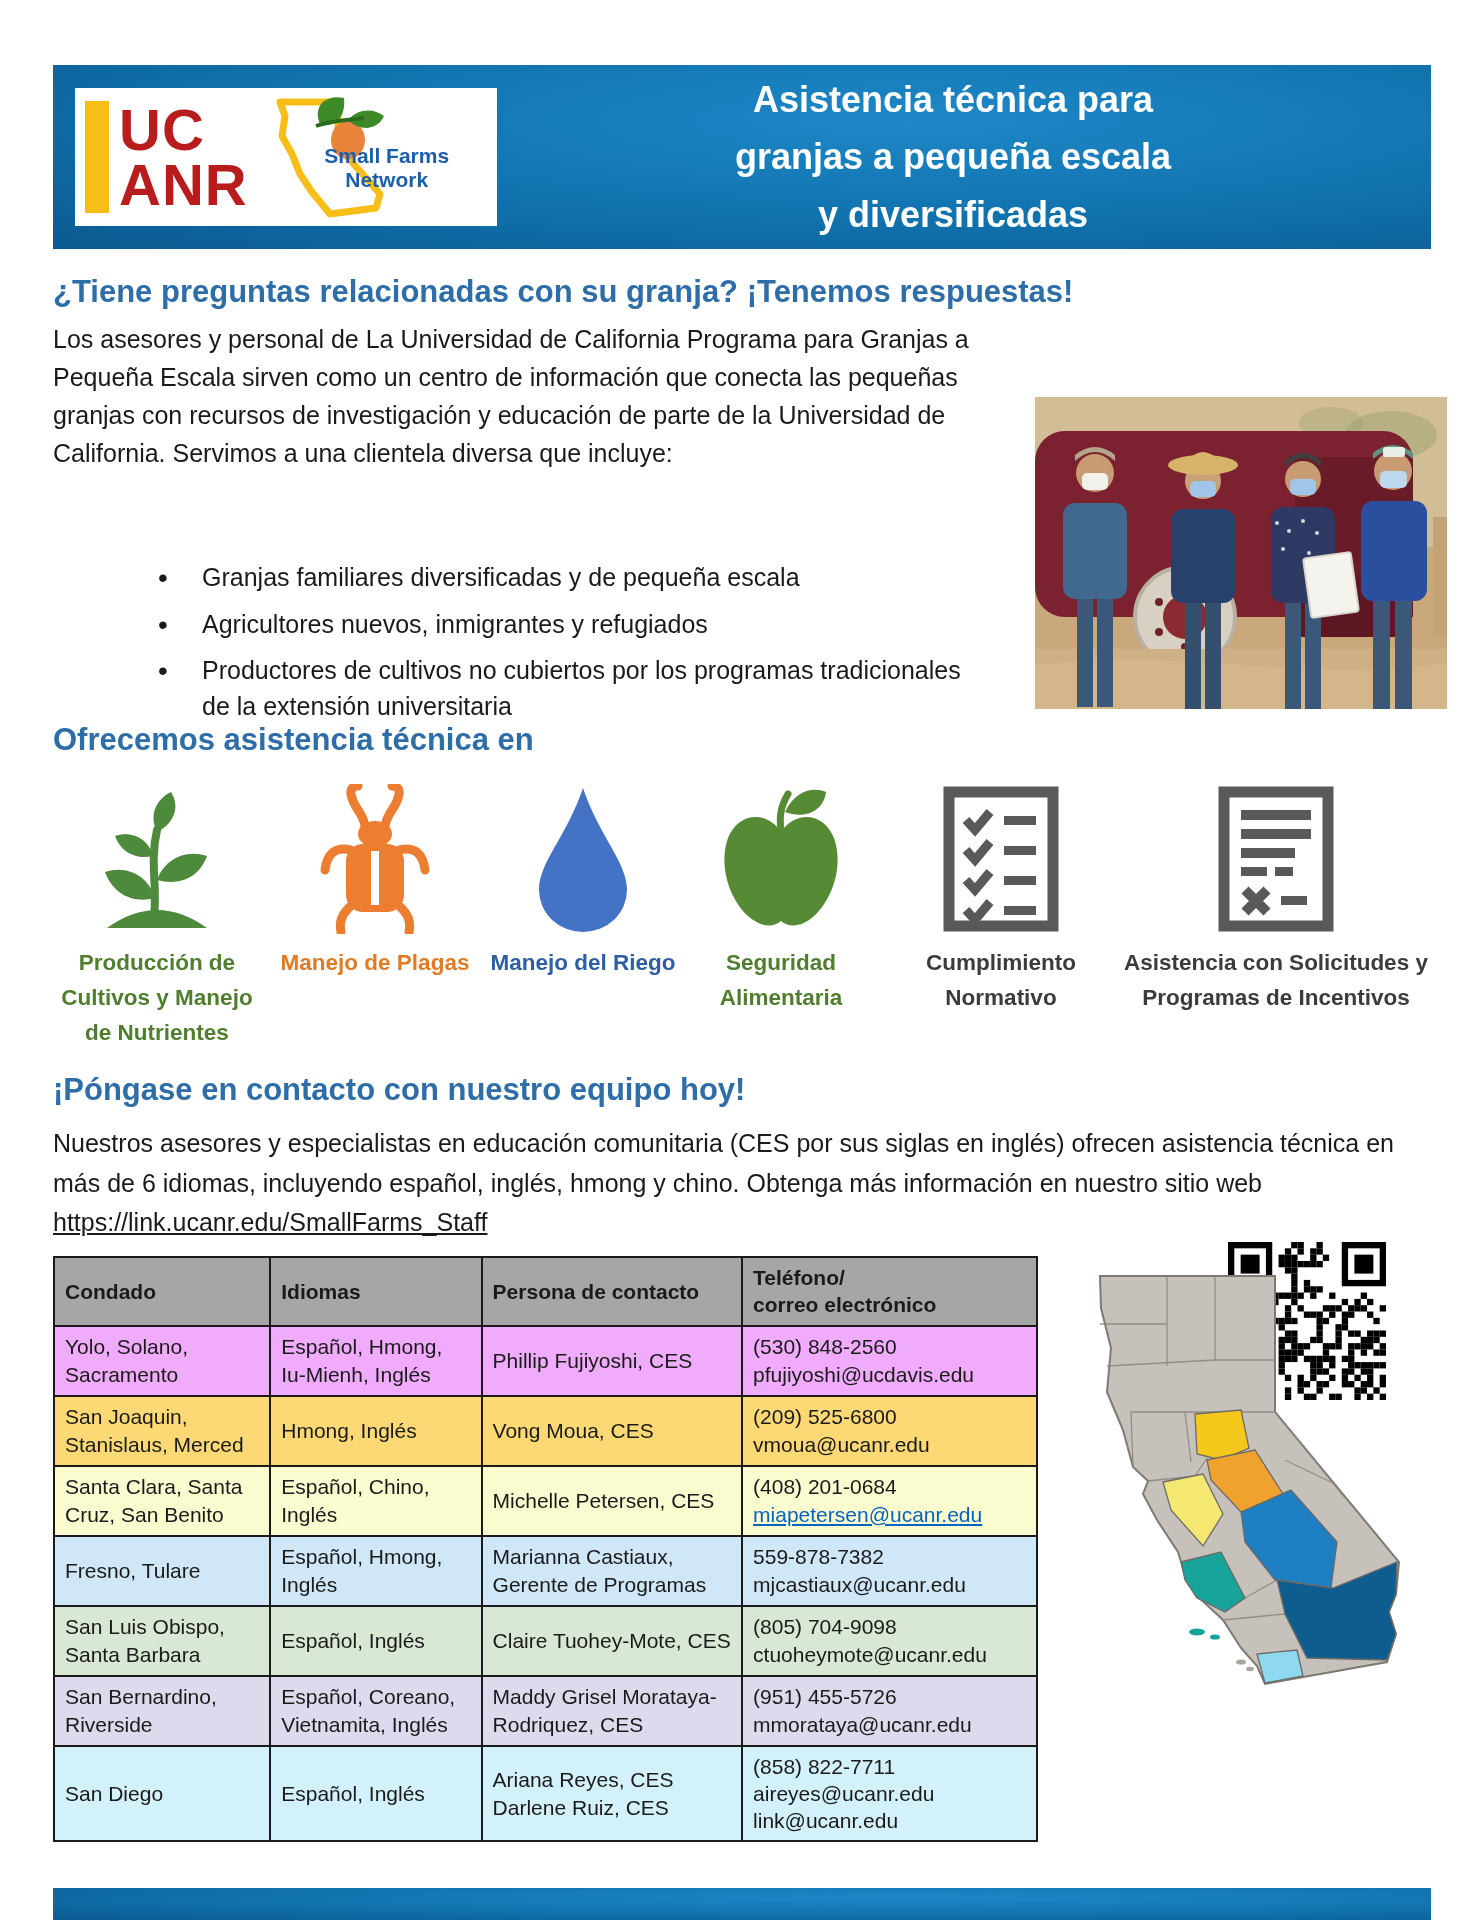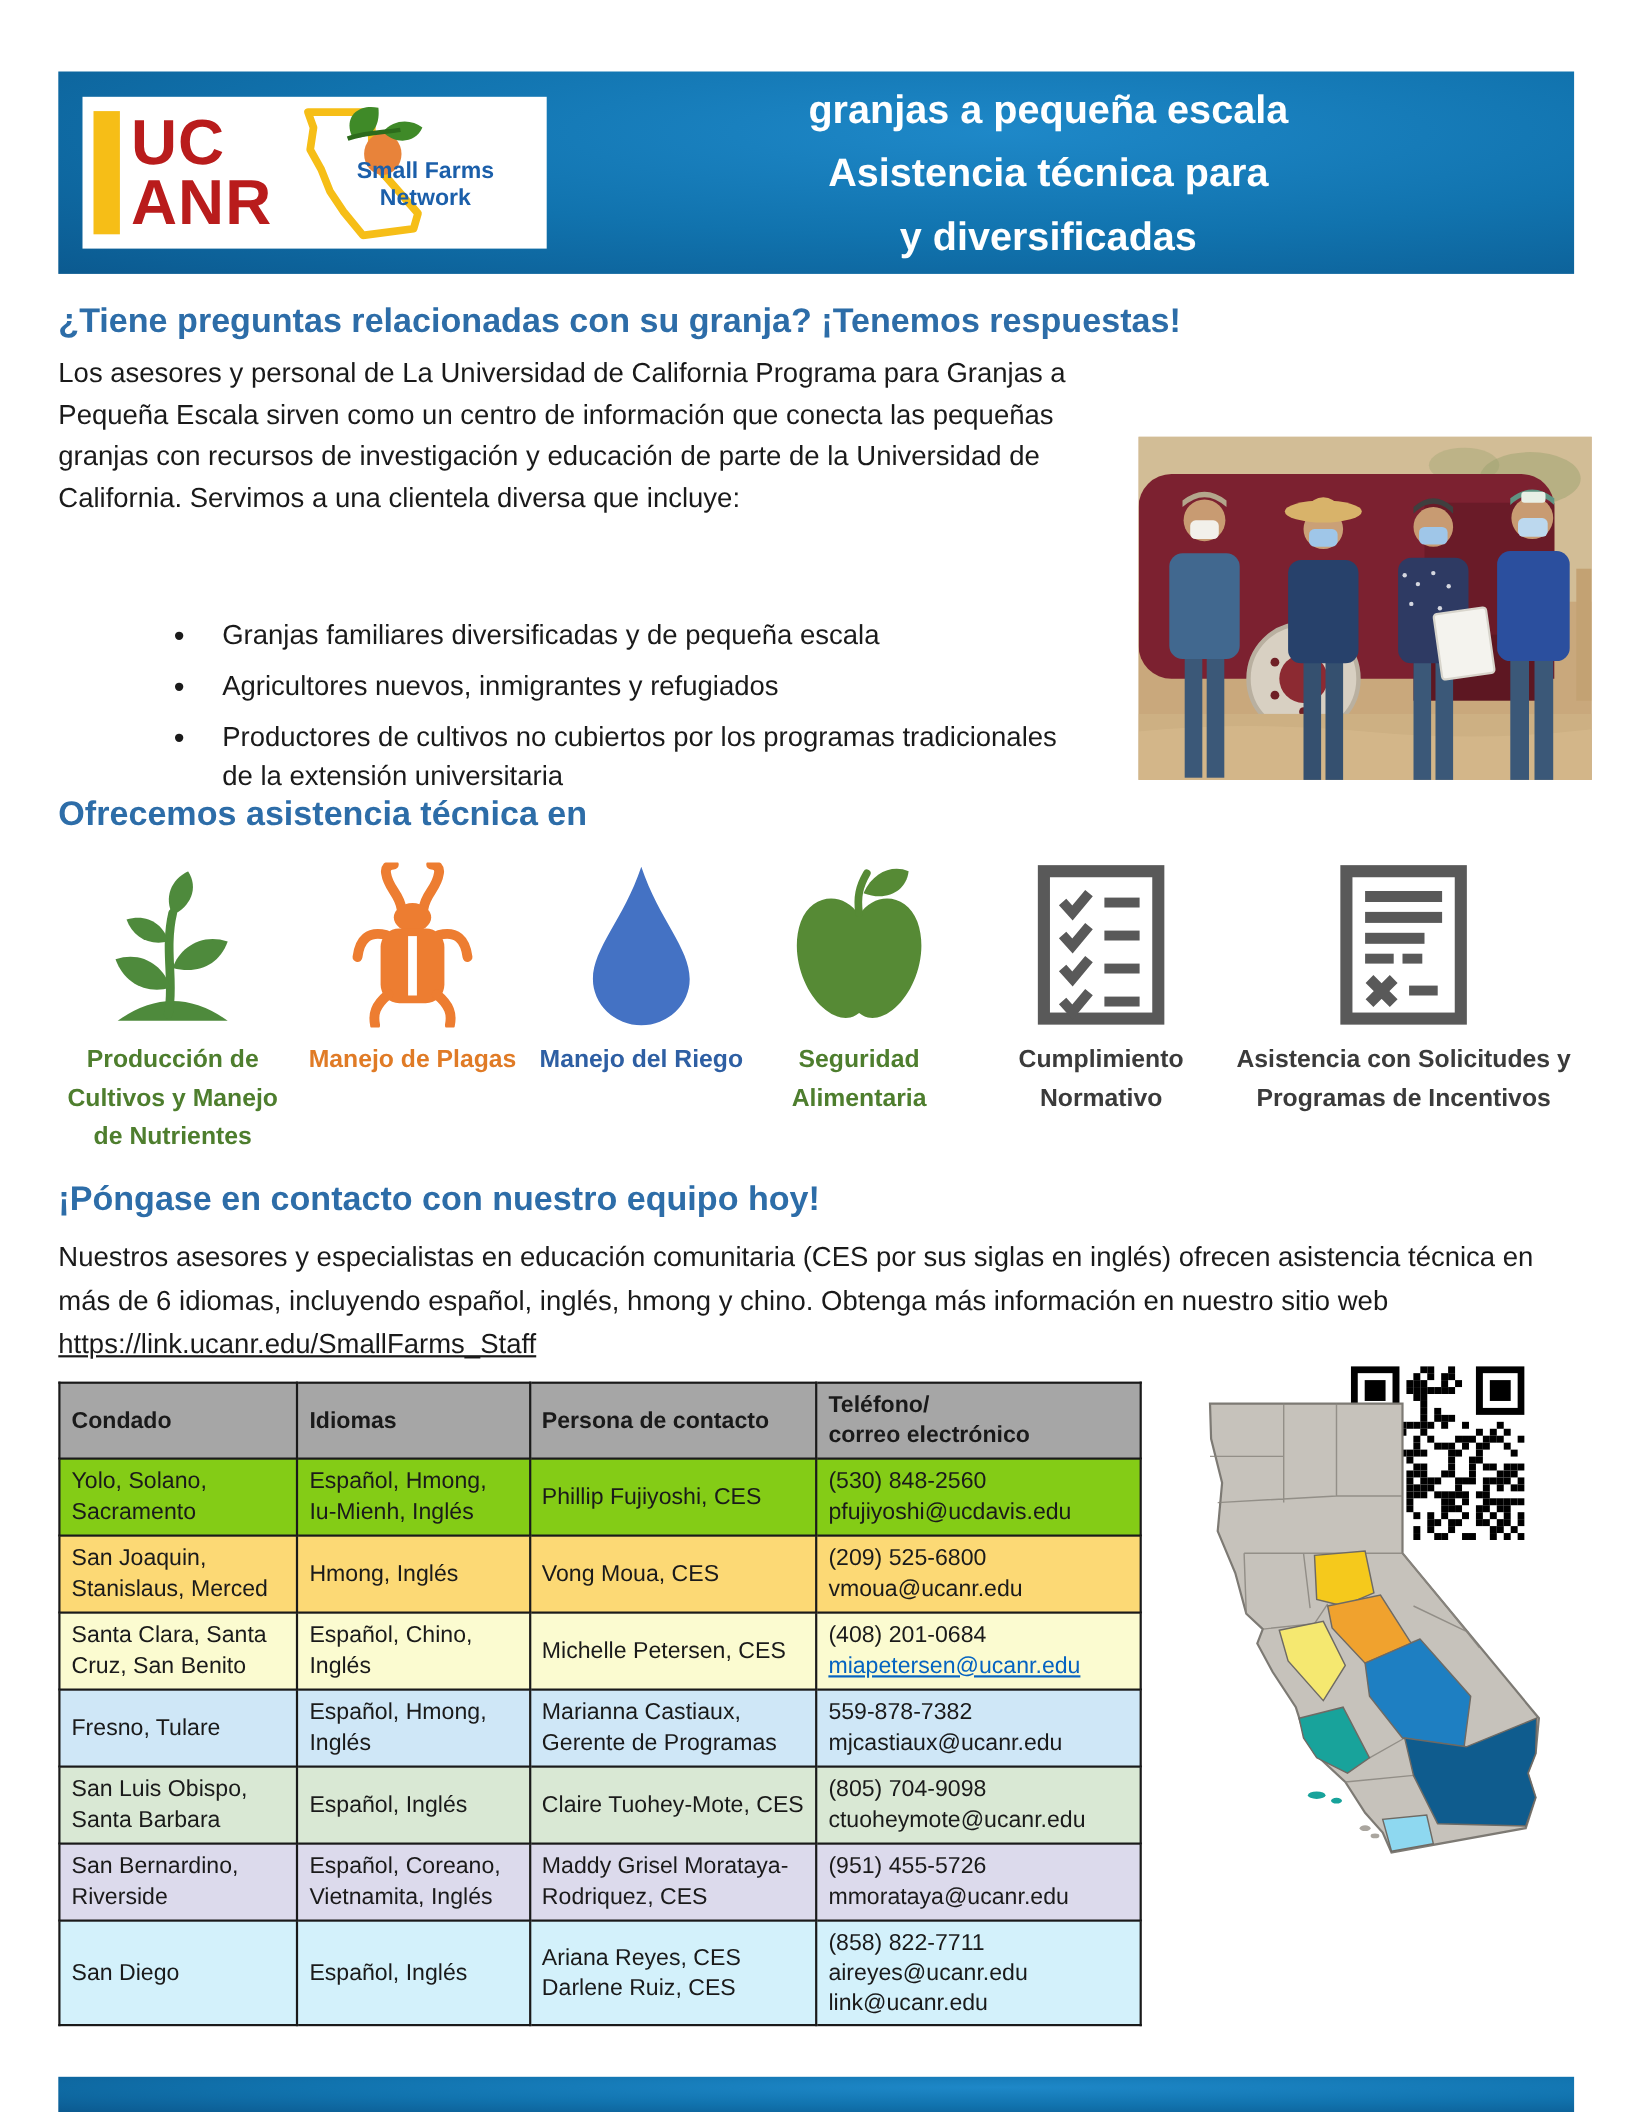--- a/index.html
+++ b/index.html
@@ -102,22 +102,22 @@
             <path d="M64 30 C80 24 100 24 112 22" stroke="#2c6b1c" stroke-width="4" fill="none"></path>
           </g>
         </svg>
         <div class="logo-net">
           <div>Small Farms</div>
           <div>Network</div>
         </div>
       </div>
     </div>
     <div class="banner-title">
+      <div>Asistencia técnica para</div>
       <div>granjas a pequeña escala</div>
-      <div>Asistencia técnica para</div>
       <div>y diversificadas</div>
     </div>
   </div>
 
   <div class="sec-heading" style="top:274px; width:1340px;">¿Tiene preguntas relacionadas con su granja? ¡Tenemos respuestas!</div>
   <div class="intro-para">Los asesores y personal de La Universidad de California Programa para Granjas a Pequeña Escala sirven como un centro de información que conecta las pequeñas granjas con recursos de investigación y educación de parte de la Universidad de California. Servimos a una clientela diversa que incluye:</div>
   <ul class="bullets">
     <li>Granjas familiares diversificadas y de pequeña escala</li>
     <li>Agricultores nuevos, inmigrantes y refugiados</li>
     <li>Productores de cultivos no cubiertos por los programas tradicionales de la extensión universitaria</li>
@@ -290,21 +290,21 @@
 
   <table class="staff-table">
     <tbody>
         <tr>
       <th class="col-county">Condado</th>
       <th class="col-lang">Idiomas</th>
       <th class="col-person">Persona de contacto</th>
       <th class="col-phone">Teléfono/
 correo electrónico</th>
     </tr>
-    <tr style="background-color: #84cc16;">
+    <tr style="background-color: #f0abfc;">
       <td>Yolo, Solano, Sacramento</td>
       <td>Español, Hmong, Iu-Mienh, Inglés</td>
       <td>Phillip Fujiyoshi, CES</td>
       <td>
             <div>(530) 848-2560</div>
             <div>pfujiyoshi@ucdavis.edu</div>
           </td>
     </tr>
     <tr style="background-color: rgb(252, 217, 117);">
       <td>San Joaquin, Stanislaus, Merced</td>

